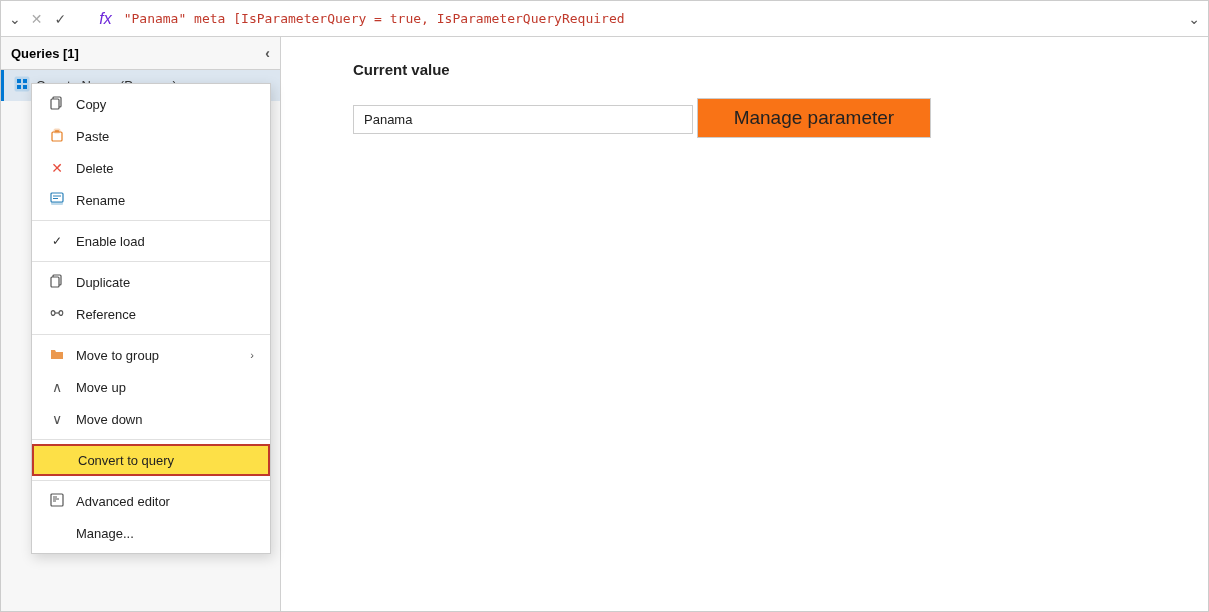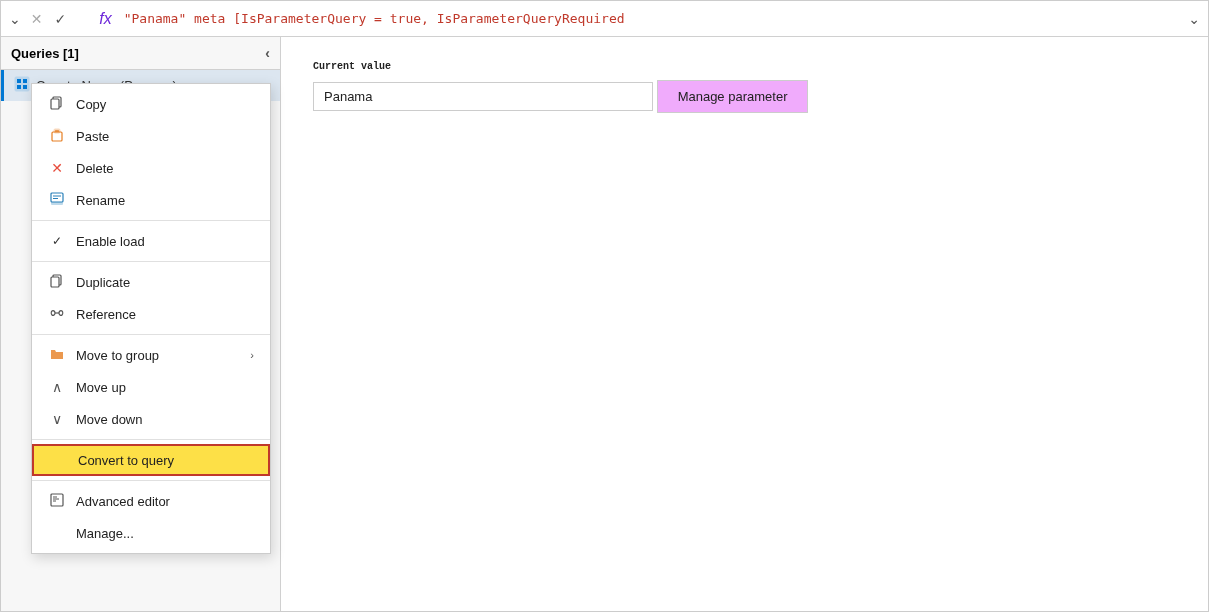--- a/index.html
+++ b/index.html
@@ -64,20 +64,21 @@
     .formula-bar-expand {
       font-size: 14px;
       color: #555;
       cursor: pointer;
     }
     
     .main-area {
       display: flex;
       flex: 1;
       overflow: hidden;
+      gap: 40px;
     }
     
     .sidebar {
       width: 280px;
       background: #f7f7f7;
       border-right: 1px solid #d0d0d0;
       display: flex;
       flex-direction: column;
       position: relative;
     }
@@ -169,40 +170,39 @@
       color: #333;
       flex-shrink: 0;
     }
     
     .content-area {
       flex: 1;
       padding: 24px 32px;
       background: #fff;
     }
     .current-value-label {
-      font-size: 10px;
+      font-size: 15px;
       font-weight: 600;
       color: #222;
-      margin-bottom: 8px;
-      font-family: Liberation Mono, monospace;
+      margin-bottom: 20px;
     }
     .current-value-input {
       border: 1px solid #ccc;
       padding: 6px 10px;
       font-size: 13px;
       width: 340px;
       outline: none;
       margin-bottom: 2px;
       color: #222;
     }
     .manage-param-btn {
       border: 1px solid #ccc;
-      background: #f0abfc;
-      padding: 8px 20px;
-      font-size: 13px;
+      background: #f97316;
+      padding: 8px 36px;
+      font-size: 19px;
       cursor: pointer;
       color: #222;
     }
   </style>
 </head>
 <body>
 
 <div class="app-container">
 
   <div class="formula-bar">

